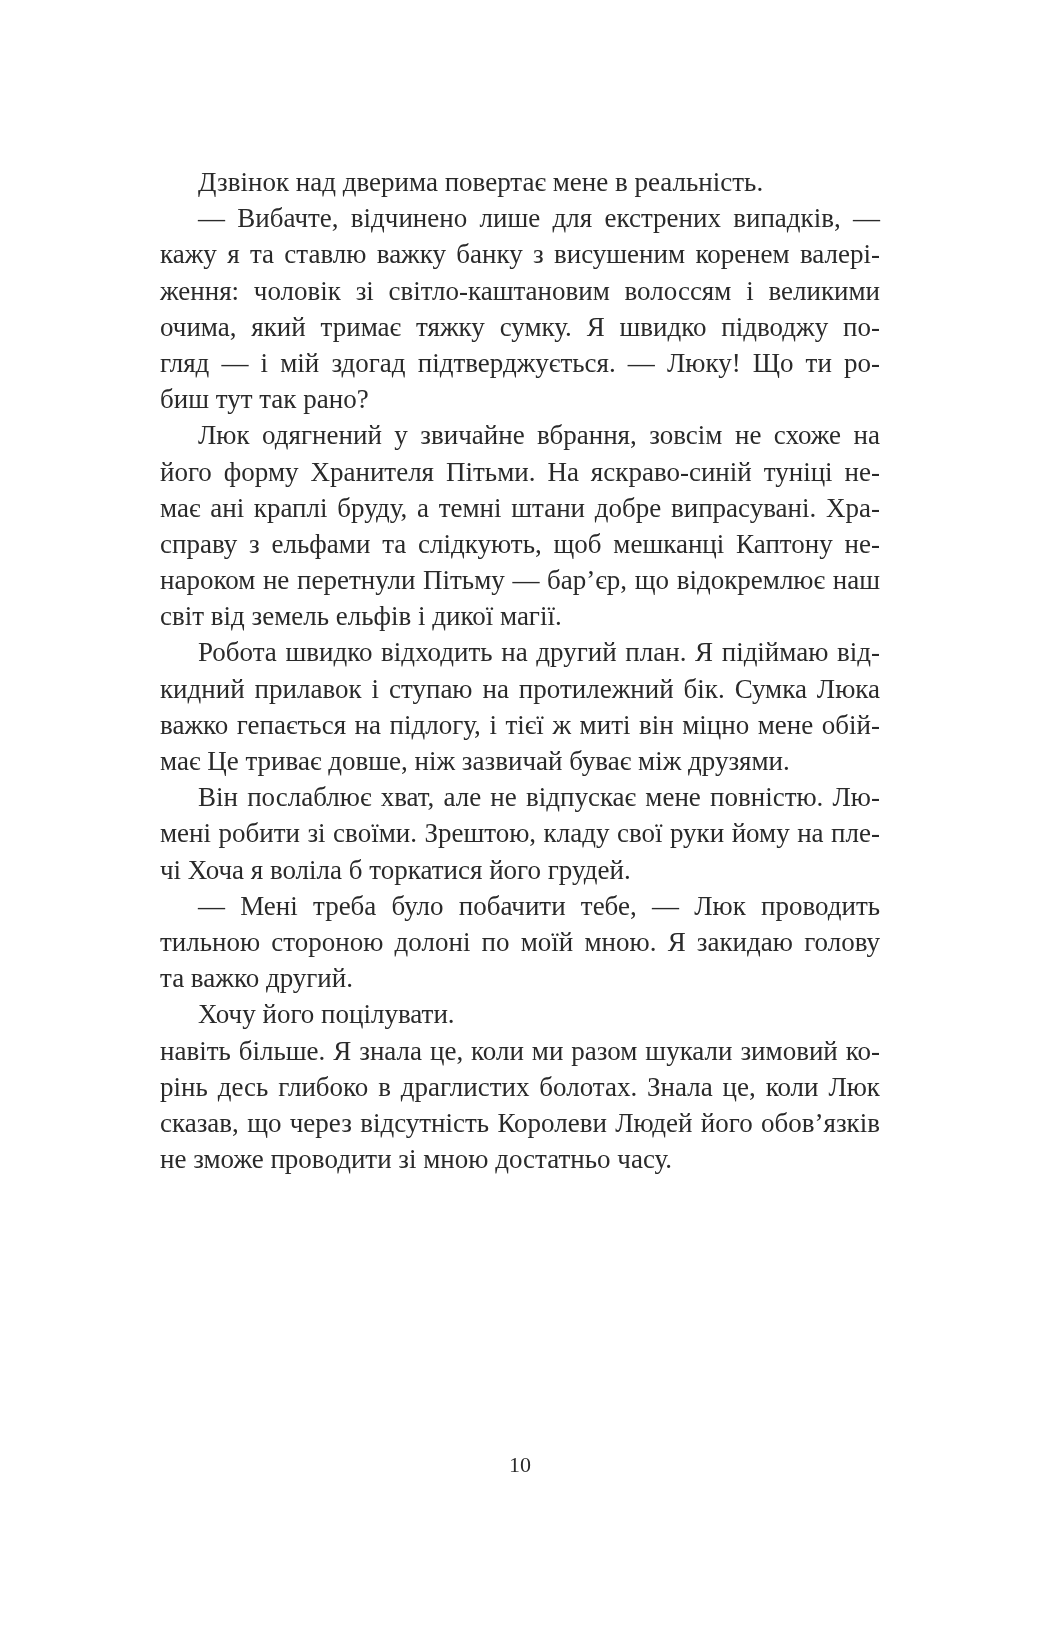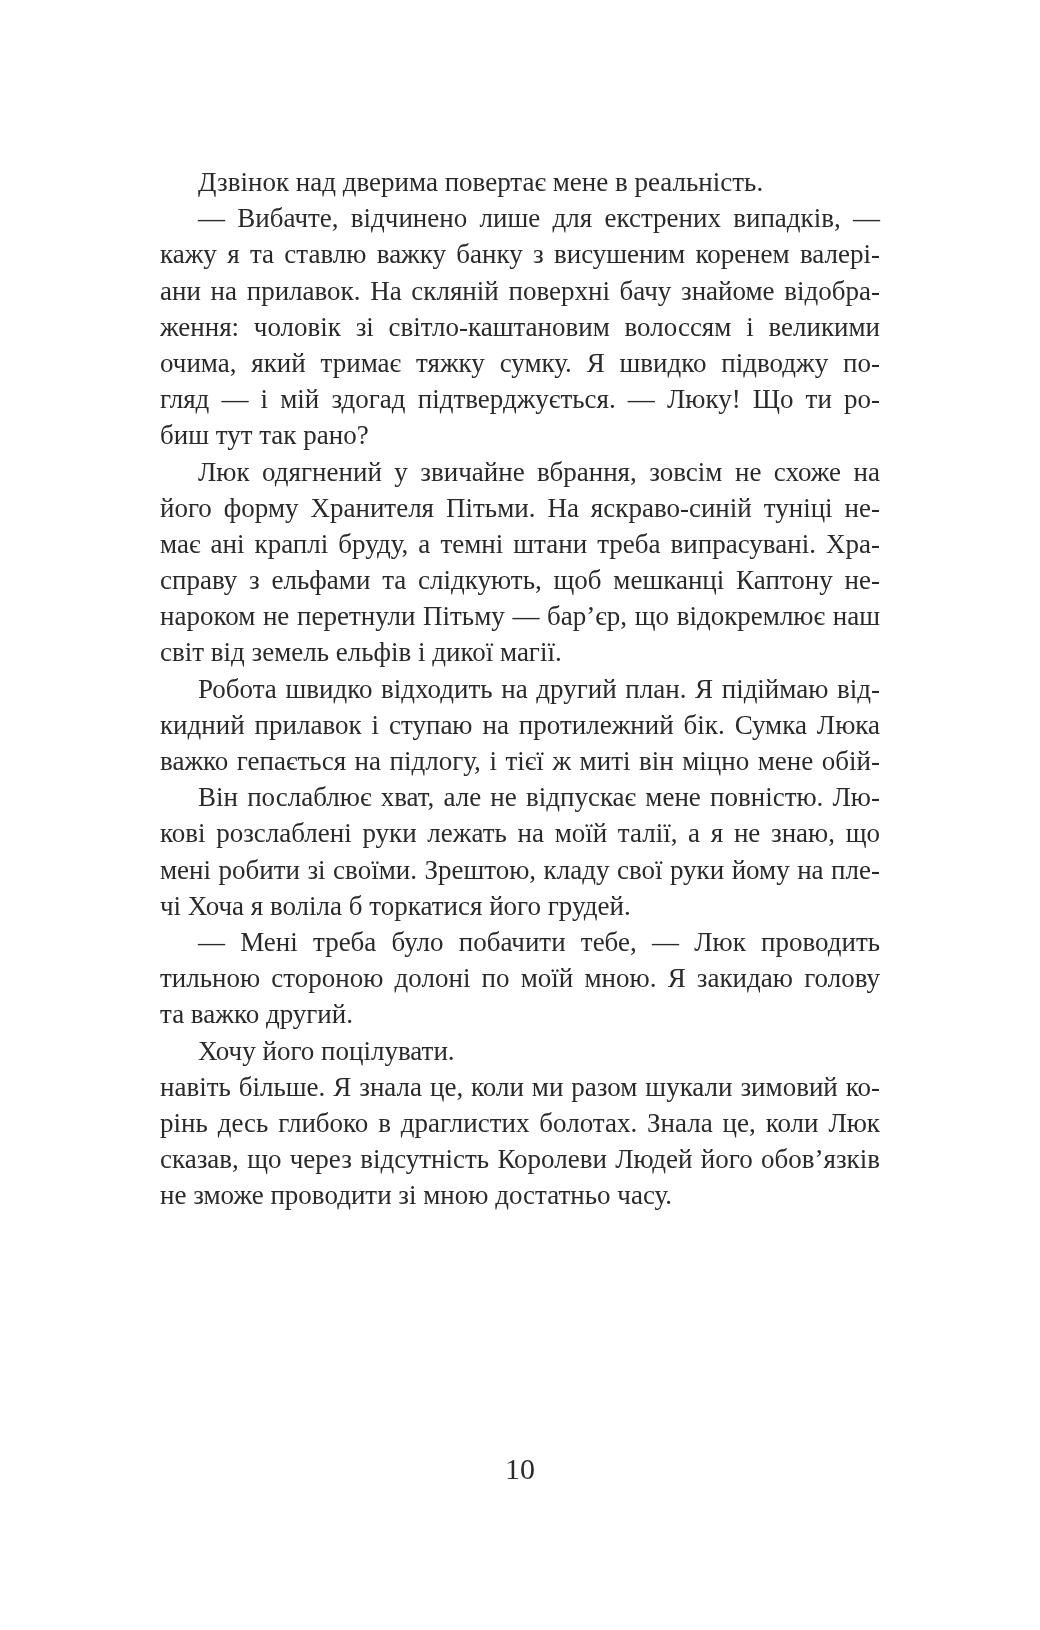--- a/index.html
+++ b/index.html
@@ -45,57 +45,56 @@
     .line.indent {
       padding-left: 38px;
     }
     .page-number {
       position: absolute;
       left: 0;
       width: 1040px;
       top: 1452px;
       text-align: center;
       font-family: "Liberation Serif", "DejaVu Serif", serif;
-      font-size: 30px;
+      font-size: 22px;
       color: #2a2a2a;
     }
   </style>
 </head>
 <body>
 
 <div class="page">
   <div class="text-block" id="text-block">
       <div>
         <span class="line indent last">Дзвінок над дверима повертає мене в реальність.</span>
       </div>
       <div>
         <span class="line indent">— Вибачте, відчинено лише для екстрених випадків, —</span>
         <span class="line">кажу я та ставлю важку банку з висушеним коренем валері-</span>
-        <span class="line">ани на прилавок. На скляній поверхні бачу знайоме відобра-</span>
         <span class="line">ження: чоловік зі світло-каштановим волоссям і великими</span>
         <span class="line">очима, який тримає тяжку сумку. Я швидко підводжу по-</span>
         <span class="line">гляд — і мій здогад підтверджується. — Люку! Що ти ро-</span>
         <span class="line last">биш тут так рано?</span>
       </div>
       <div>
         <span class="line indent">Люк одягнений у звичайне вбрання, зовсім не схоже на</span>
         <span class="line">його форму Хранителя Пітьми. На яскраво-синій туніці не-</span>
-        <span class="line">має ані краплі бруду, а темні штани треба випрасувані. Хра-</span>
+        <span class="line">має ані краплі бруду, а темні штани добре випрасувані. Хра-</span>
         <span class="line">справу з ельфами та слідкують, щоб мешканці Каптону не-</span>
         <span class="line">нароком не перетнули Пітьму — бар’єр, що відокремлює наш</span>
         <span class="line last">світ від земель ельфів і дикої магії.</span>
       </div>
       <div>
         <span class="line indent">Робота швидко відходить на другий план. Я підіймаю від-</span>
         <span class="line">кидний прилавок і ступаю на протилежний бік. Сумка Люка</span>
         <span class="line">важко гепається на підлогу, і тієї ж миті він міцно мене обій-</span>
+        <span class="line last">має Це триває довше, ніж зазвичай буває між друзями.</span>
       </div>
       <div>
         <span class="line indent">Він послаблює хват, але не відпускає мене повністю. Лю-</span>
-        <span class="line">кові розслаблені руки лежать на моїй талії, а я не знаю, що</span>
         <span class="line">мені робити зі своїми. Зрештою, кладу свої руки йому на пле-</span>
         <span class="line last">чі Хоча я воліла б торкатися його грудей.</span>
       </div>
       <div>
         <span class="line indent">— Мені треба було побачити тебе, — Люк проводить</span>
         <span class="line">тильною стороною долоні по моїй мною. Я закидаю голову</span>
         <span class="line last">та важко другий.</span>
       </div>
       <div>
         <span class="line indent last">Хочу його поцілувати.</span>

